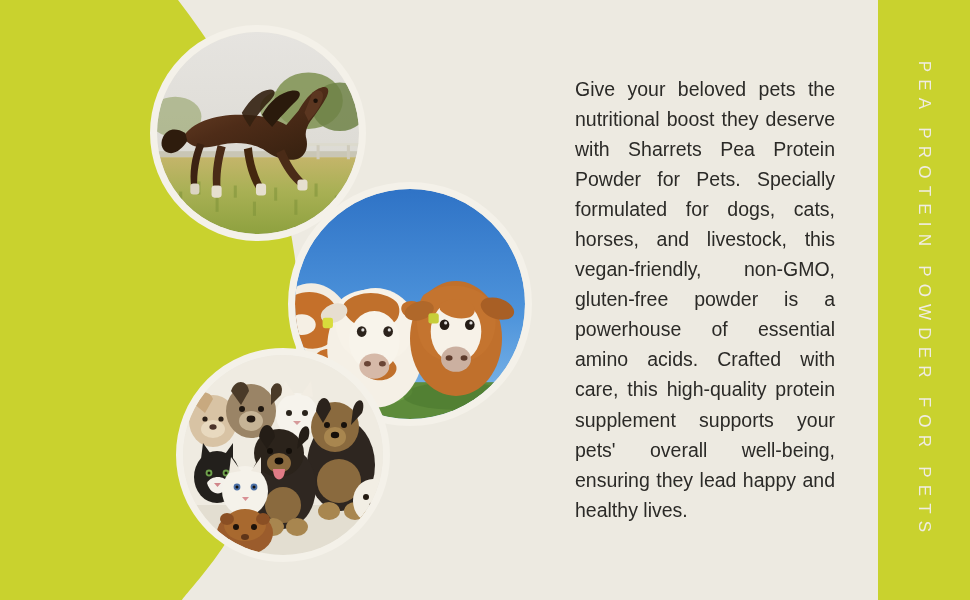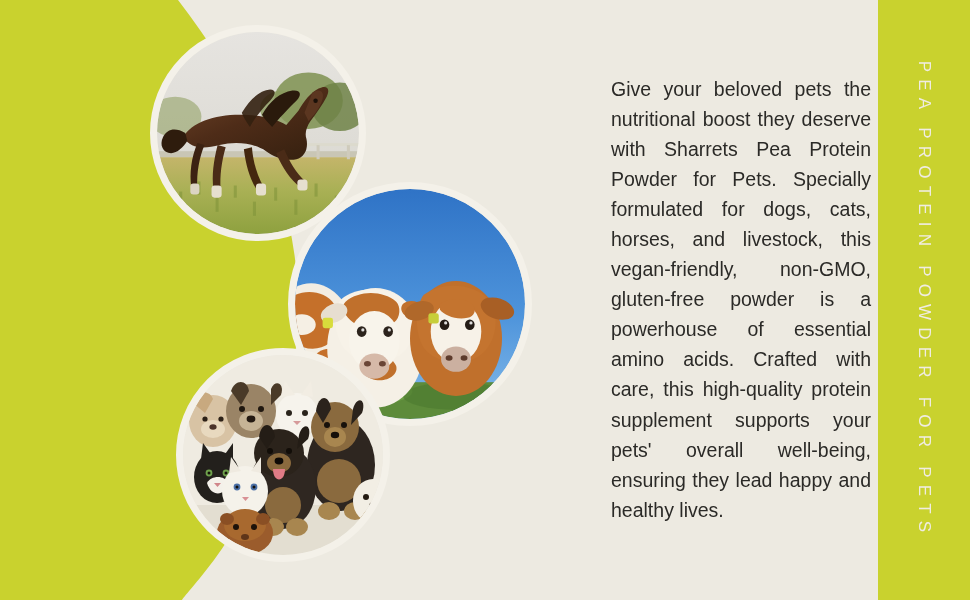--- a/index.html
+++ b/index.html
@@ -63,21 +63,21 @@
     height: 100%;
   }
 
   #circle-horse { left: 150px; top: 25px;  width: 216px; height: 216px; }
   #circle-cow   { left: 288px; top: 182px; width: 244px; height: 244px; }
   #circle-pets  { left: 176px; top: 348px; width: 214px; height: 214px; }
 
   
   .copy {
     position: absolute;
-    left: 611px;
+    left: 575px;
     top: 54px;
     width: 260px;
     color: #2B2A27;
     font-size: 19.5px;
     line-height: 30.1px;
     text-align: justify;
     text-align-last: left;
     font-family: "Liberation Sans", sans-serif;
     font-weight: 400;
     word-spacing: 0px;

